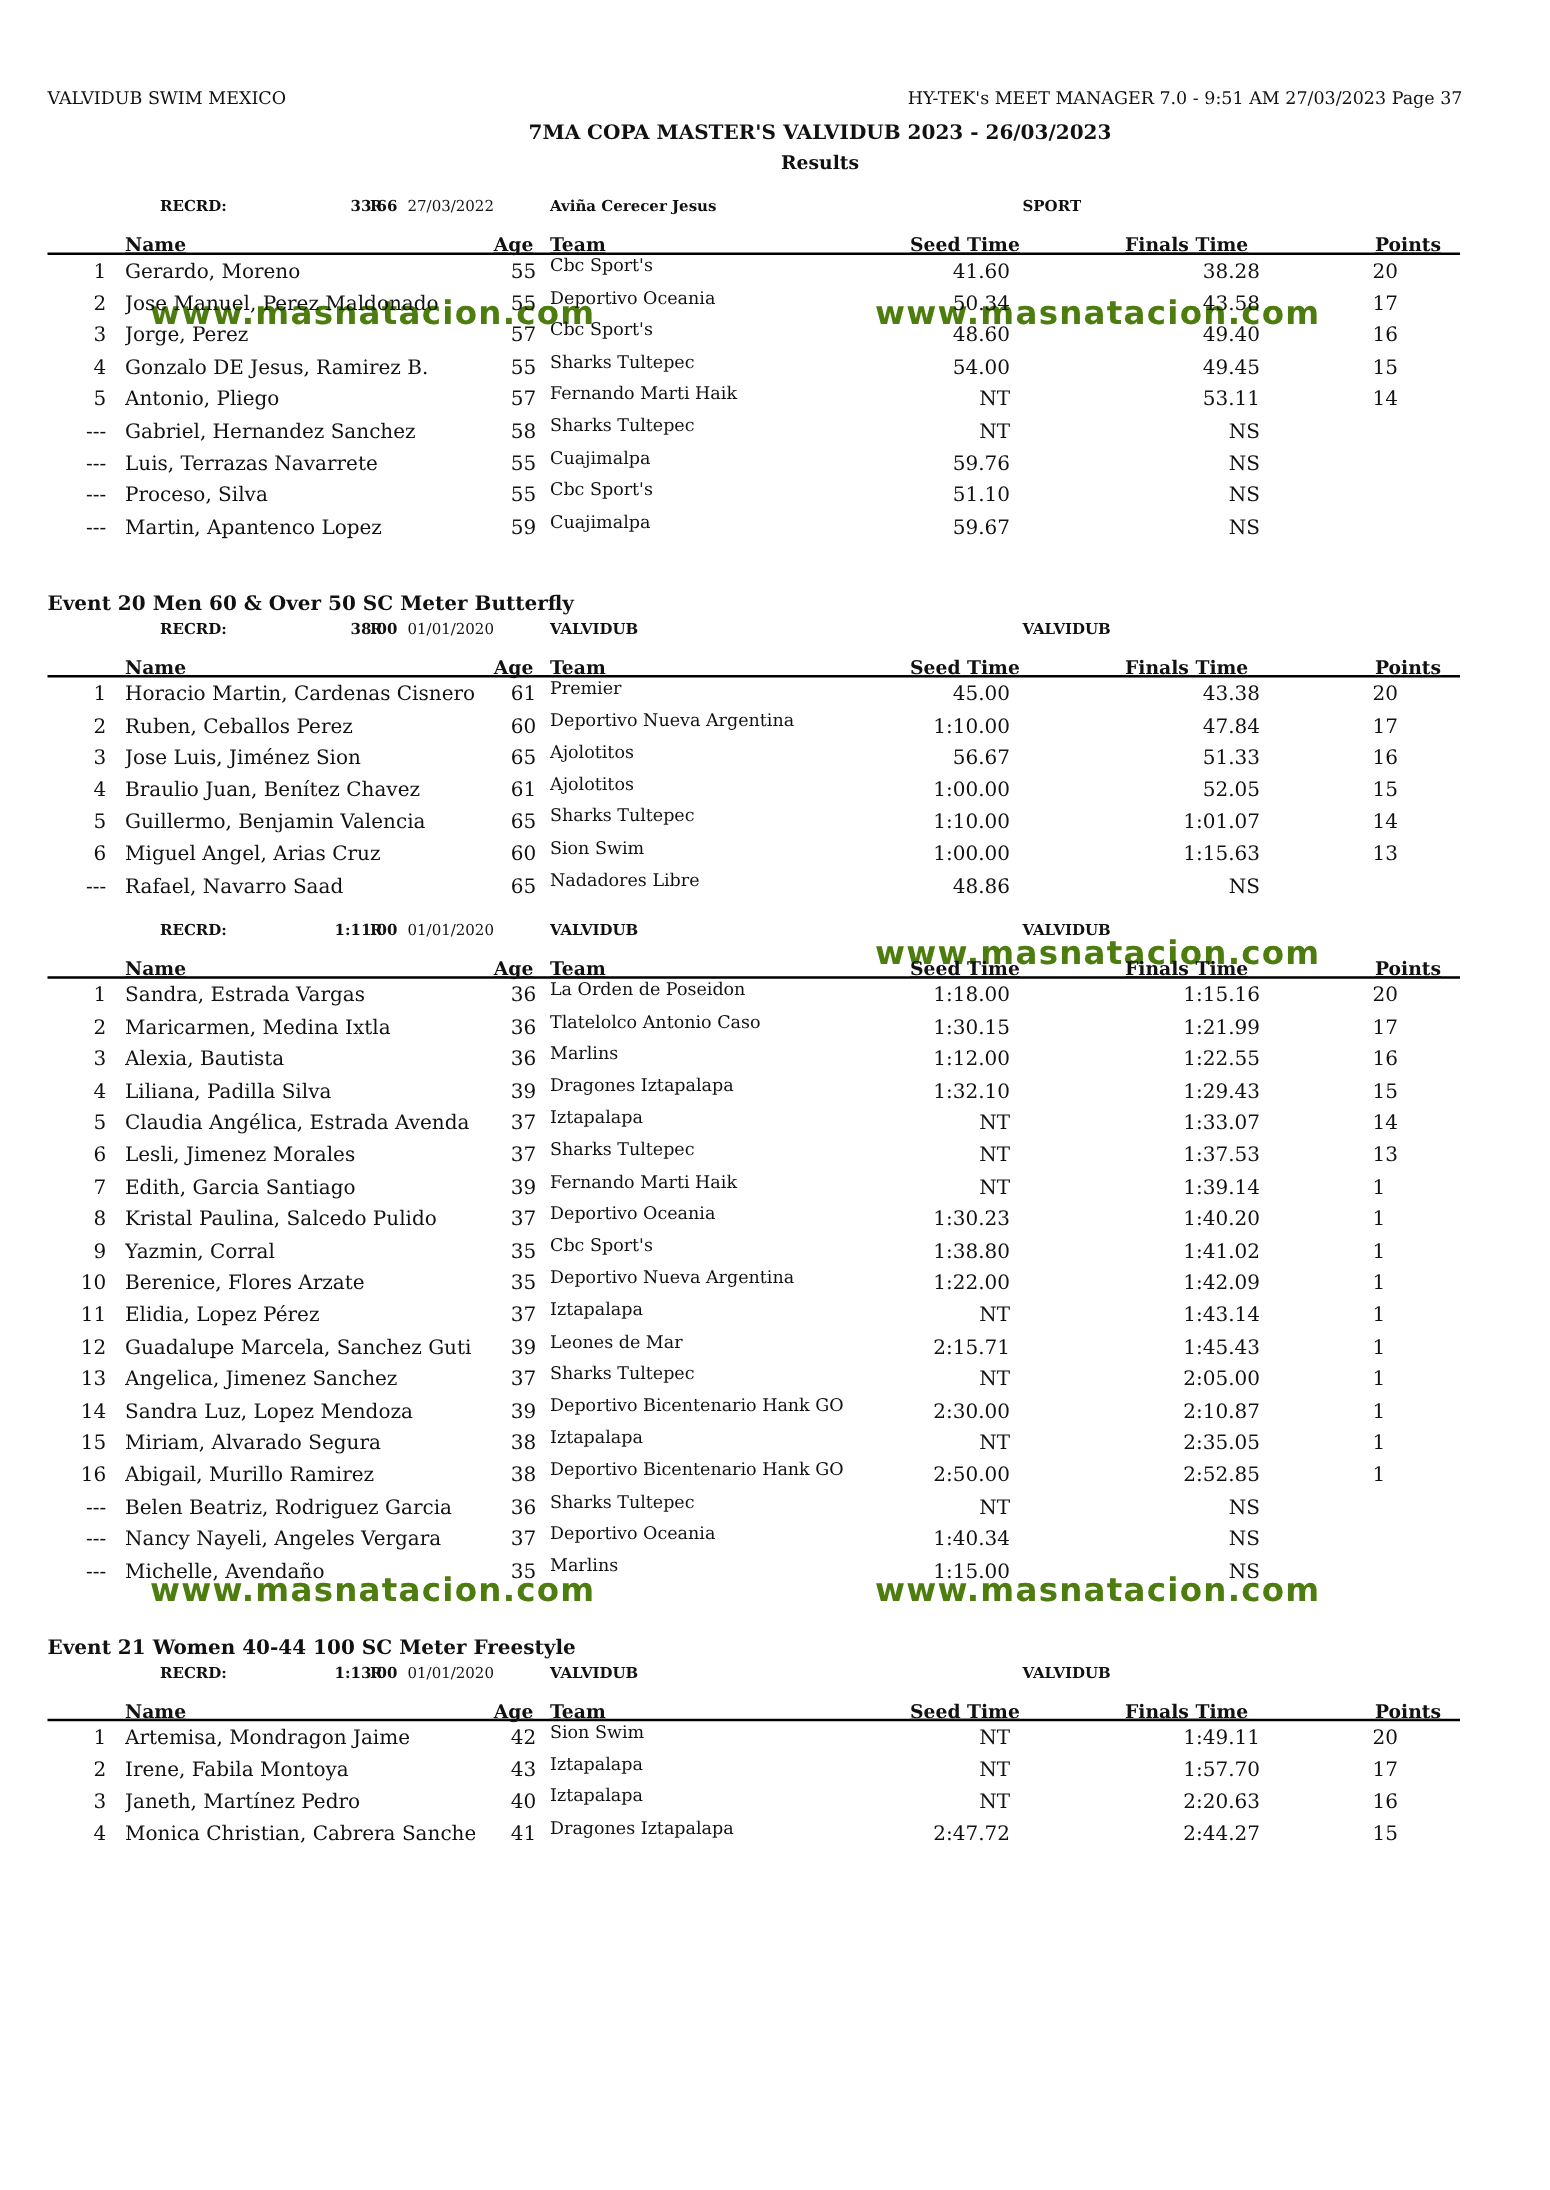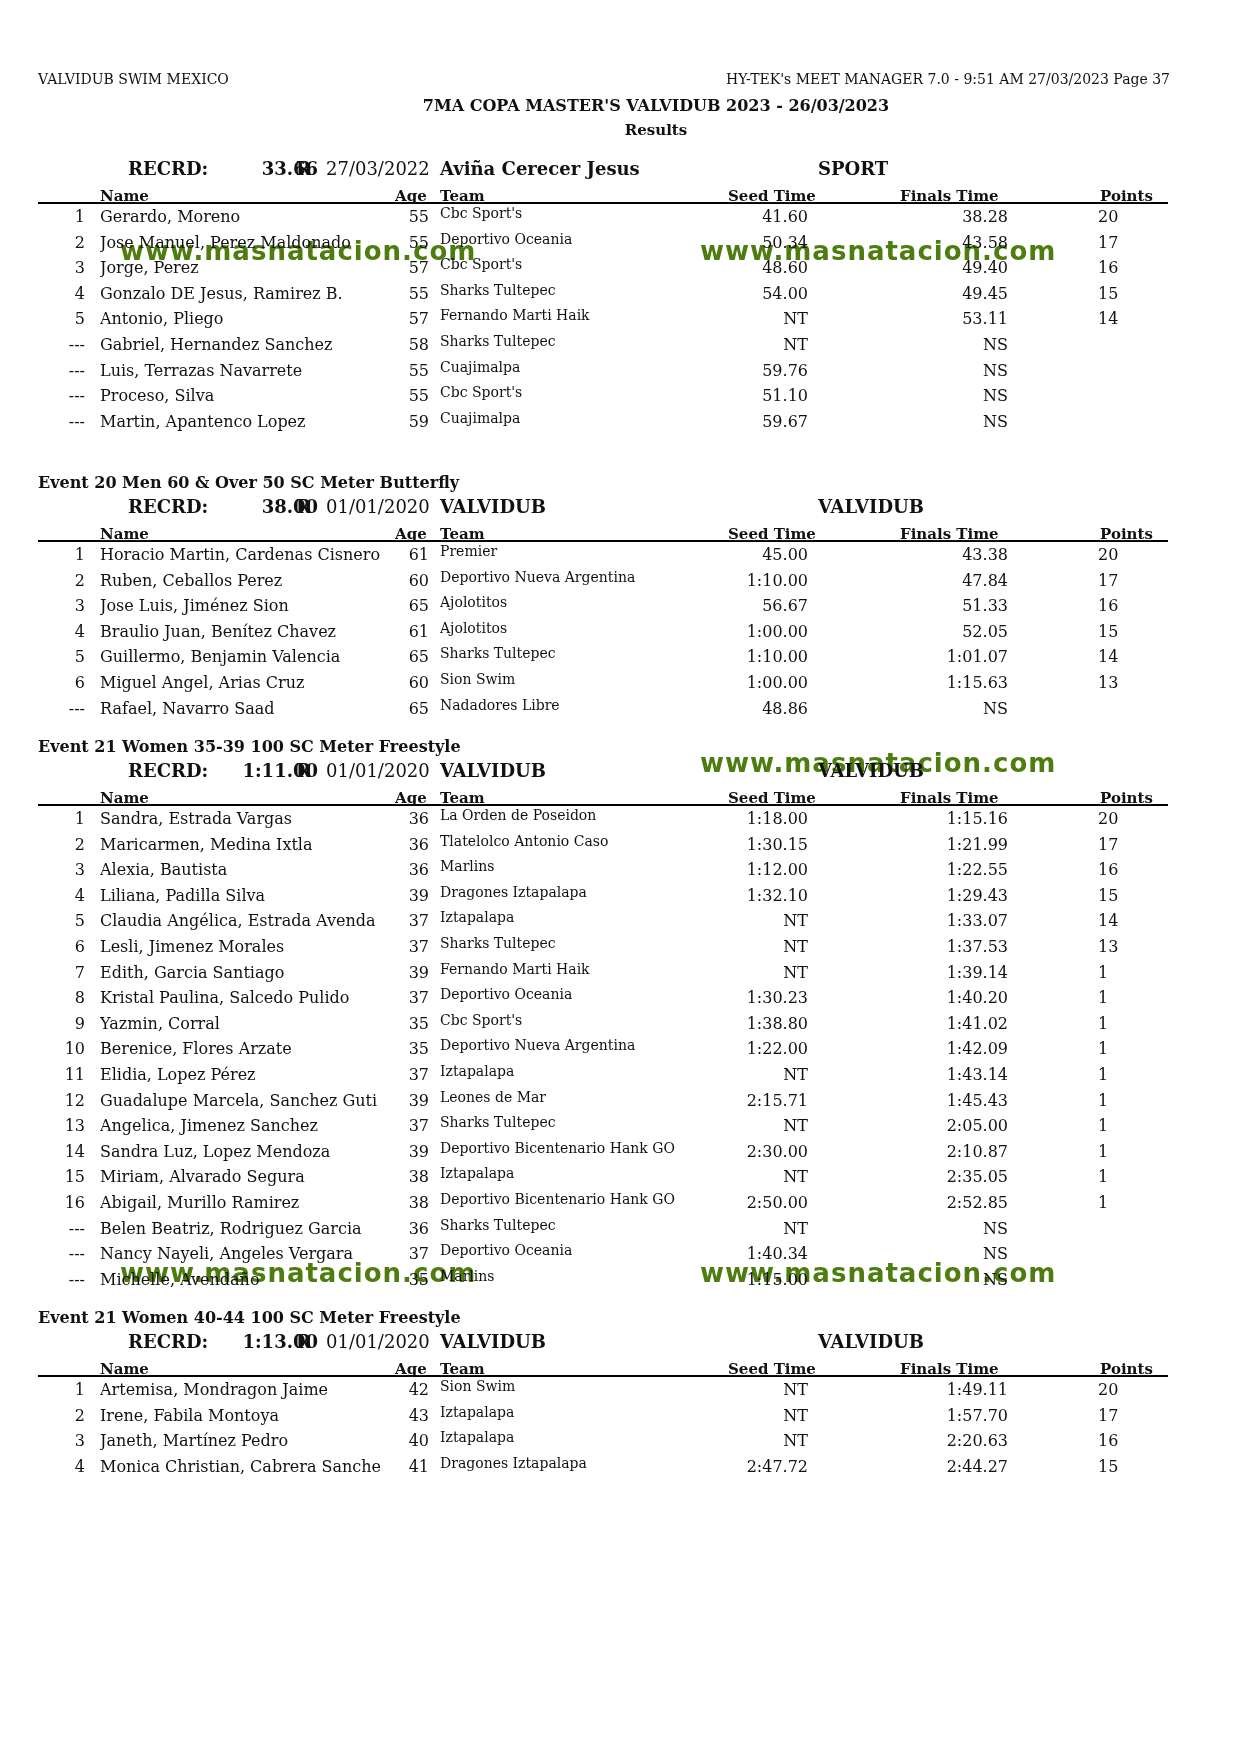--- a/index.html
+++ b/index.html
@@ -7,21 +7,21 @@
     width: 1240px; height: 1752px; position: relative; overflow: hidden;
     font-family: "DejaVu Serif", "Liberation Serif", serif;
     color: #111;
   }
   .hdr-left { position: absolute; left: 38px; top: 71px; font-size: 14px; }
   .hdr-right { position: absolute; right: 70px; top: 71px; font-size: 14px; }
   .meet-title { position: absolute; left: 0; width: 1312px; top: 96px; text-align: center; font-size: 16px; font-weight: bold; }
   .results-title { position: absolute; left: 0; width: 1312px; top: 121px; text-align: center; font-size: 15px; font-weight: bold; }
   .event { position: absolute; left: 38px; width: 1130px; }
   .ev-title { font-size: 16px; font-weight: bold; height: 23px; line-height: 23px; }
-  .rec { position: relative; height: 24px; font-size: 18px; font-weight: bold; }
+  .rec { position: relative; height: 24px; font-size: 12px; font-weight: bold; }
   .rec span { position: absolute; top: 2px; }
   .cols { position: relative; height: 22px; border-bottom: 2px solid #000; font-size: 15px; font-weight: bold; }
   .cols span { position: absolute; bottom: -3px; text-decoration: underline; }
   .row { position: relative; height: 25.6px; font-size: 16px; }
   .row span { position: absolute; top: 3px; white-space: nowrap; }
   .c-place { left: 0; width: 47px; text-align: right; }
   .c-name { left: 62px; width: 280px; overflow: hidden; }
   .c-age { left: 357px; width: 34px; text-align: right; }
   .c-team { left: 402px; font-size: 14px; top: 1px !important; }
   .c-seed { left: 660px; width: 110px; text-align: right; }
@@ -224,21 +224,20 @@
         <span class="c-age">65</span>
         <span class="c-team">Nadadores Libre</span>
         <span class="c-seed">48.86</span>
         <span class="c-final">NS</span>
         <span class="c-pts"></span>
       </div>
   </div>
 </div>
 
 <div class="event" style="top:735px;">
-  <div class="ev-title">Event 21  Women 35-39 100 SC Meter Freestyle</div>
   <div class="rec">
     <span style="left:90px">RECRD:</span>
     <span style="left:190px;width:90px;text-align:right">1:11.00</span>
     <span style="left:258px">R</span>
     <span style="left:288px;font-weight:normal">01/01/2020</span>
     <span style="left:402px">VALVIDUB</span>
     <span style="left:780px">VALVIDUB</span>
   </div>
   <div class="cols">
     <span style="left:62px">Name</span>

